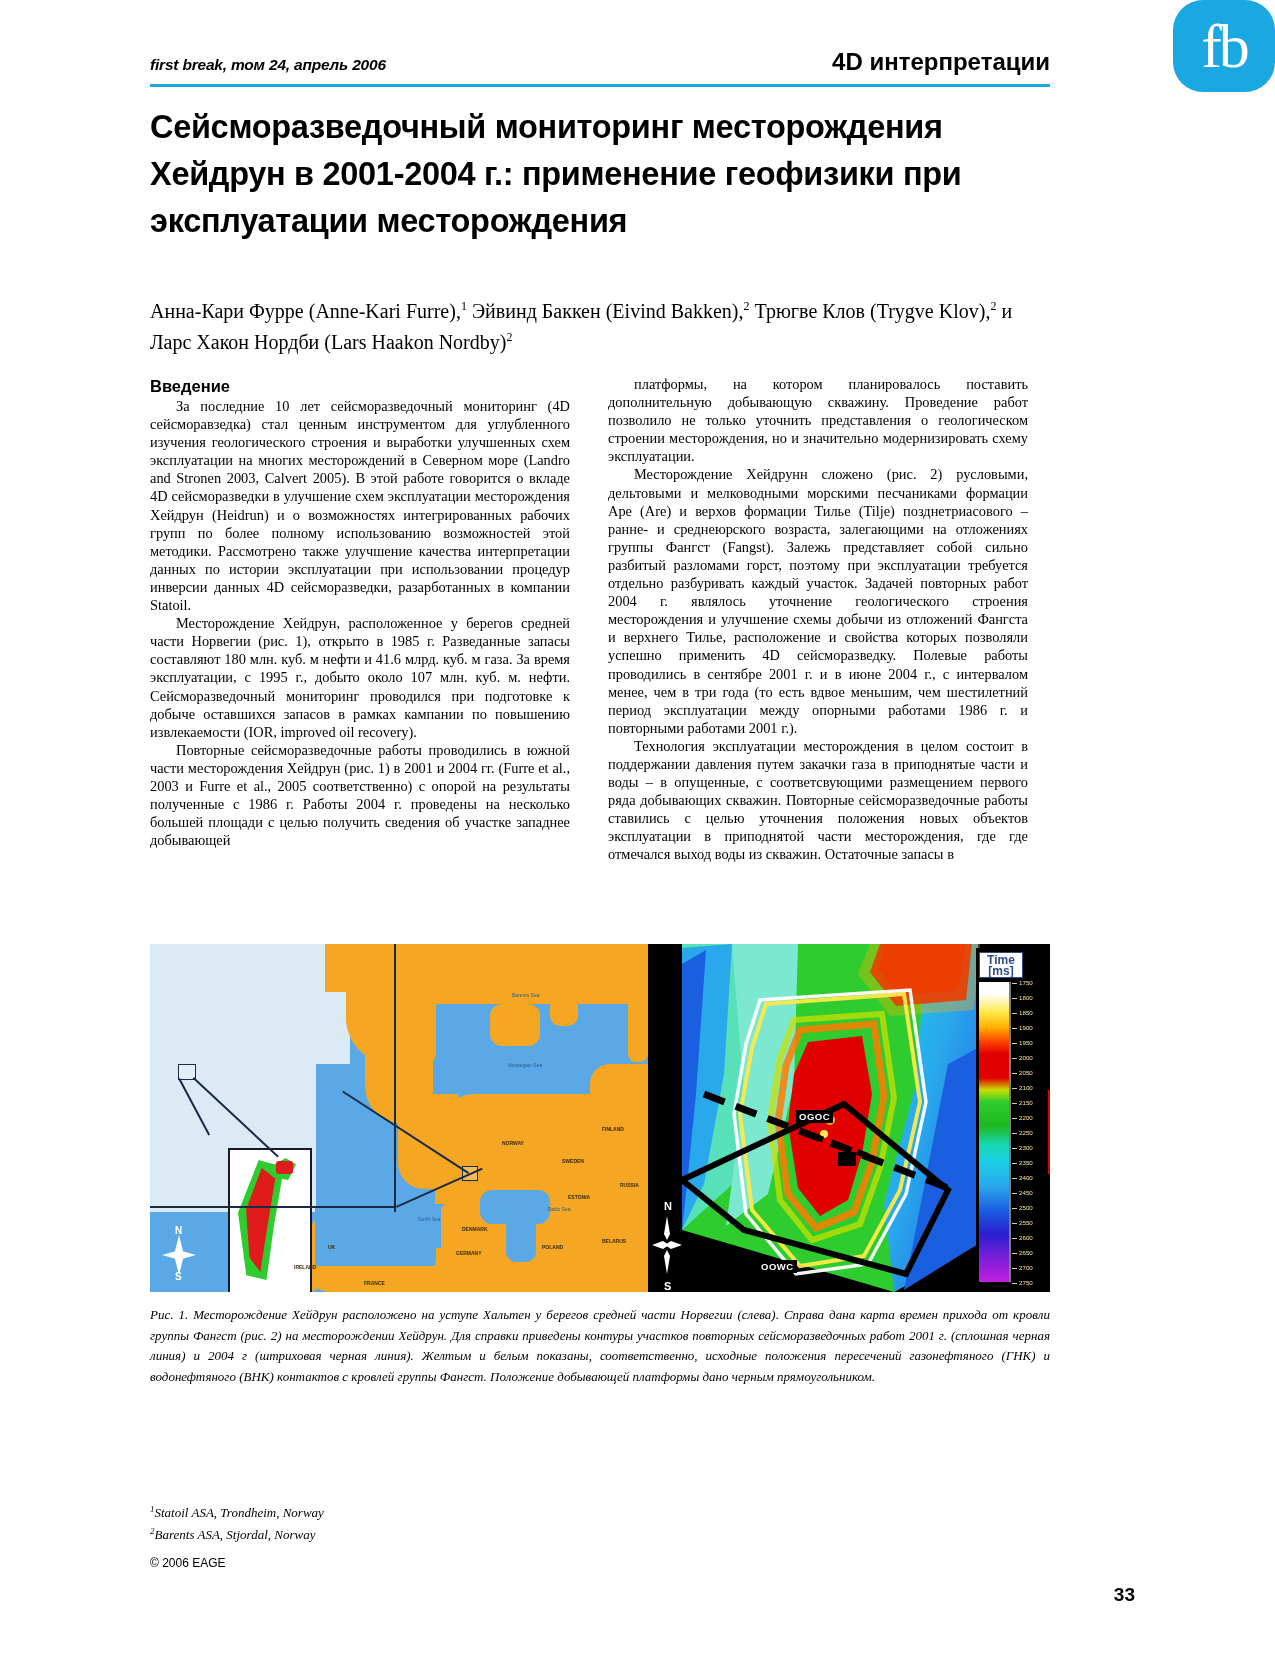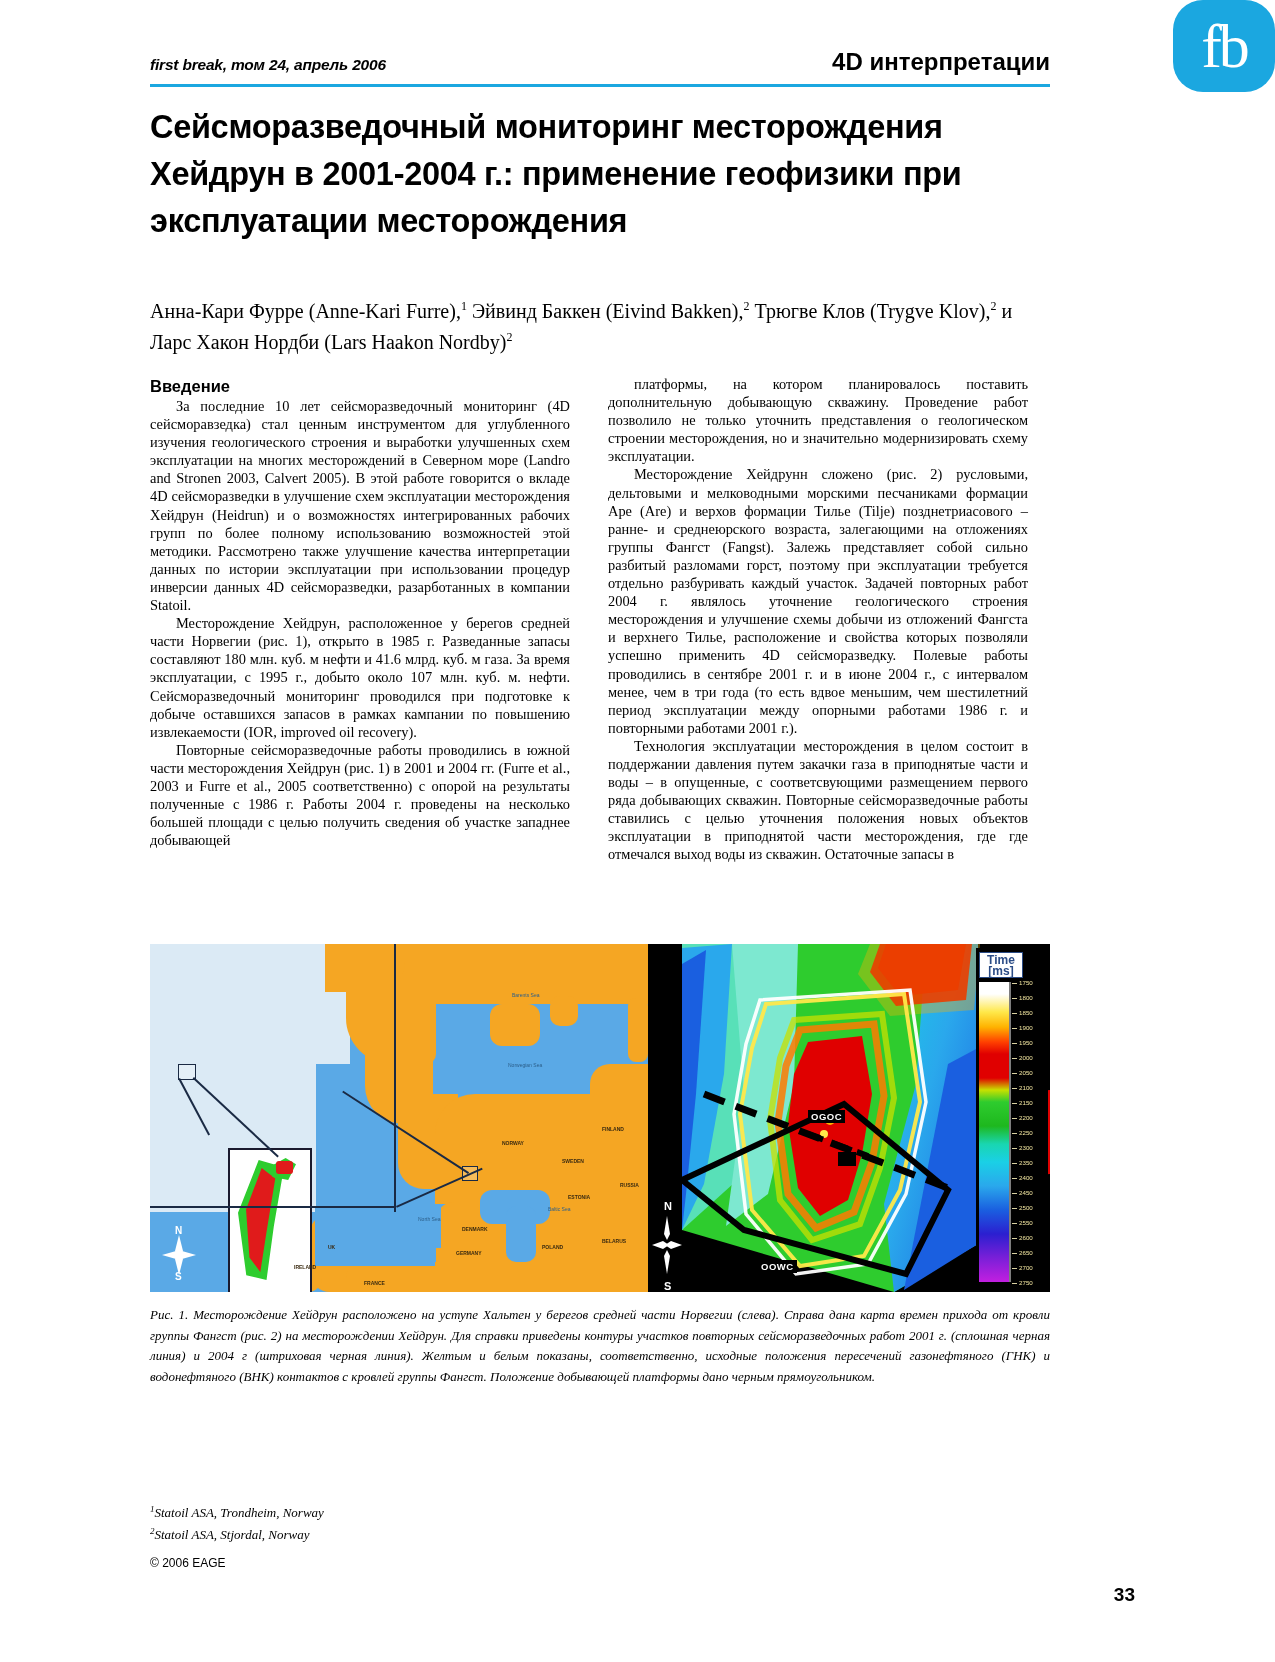--- a/index.html
+++ b/index.html
@@ -524,21 +524,21 @@
         <g>
           <text x="16" y="266" fill="#ffffff" font-family="Liberation Sans, sans-serif" font-size="11" font-weight="bold">N</text>
           <polygon points="19,272 22,290 19,296 16,290" fill="#ffffff"></polygon>
           <polygon points="19,330 22,312 19,306 16,312" fill="#ffffff"></polygon>
           <polygon points="4,301 15,297 21,301 15,305" fill="#ffffff"></polygon>
           <polygon points="34,301 23,297 17,301 23,305" fill="#ffffff"></polygon>
           <text x="16" y="346" fill="#ffffff" font-family="Liberation Sans, sans-serif" font-size="11" font-weight="bold">S</text>
         </g>
       </svg>
 
-      <div class="contact-label" style="left:160px;top:166px;">OGOC</div>
+      <div class="contact-label" style="left:148px;top:166px;">OGOC</div>
       <div class="contact-label" style="left:110px;top:316px;">OOWC</div>
 
       <div class="colorbar-wrap">
         <div class="cb-title">
           <span>Time</span><br>
           <span>[ms]</span>
         </div>
         <div class="cb-bar"></div>
         <div class="cb-ticks" id="cb-ticks">
             <div class="cb-tick" style="top: -3px;"><span class="dash"></span><span>1750</span></div>
@@ -567,20 +567,20 @@
     </div>
   </div>
 
   <div class="caption">Рис. 1. Месторождение Хейдрун расположено на уступе Хальтен у берегов средней части Норвегии (слева). Справа дана карта времен прихода от кровли группы Фангст (рис. 2) на месторождении Хейдрун. Для справки приведены контуры участков повторных сейсморазведочных работ 2001 г. (сплошная черная линия) и 2004 г (штриховая черная линия). Желтым и белым показаны, соответственно, исходные положения пересечений газонефтяного (ГНК) и водонефтяного (ВНК) контактов с кровлей группы Фангст. Положение добывающей платформы дано черным прямоугольником.</div>
 
   <div class="footnotes">
     <div>
       <sup>1</sup><span>Statoil ASA, Trondheim, Norway</span>
     </div>
     <div>
-      <sup>2</sup><span>Statoil ASA, Stjordal, Norway</span>
+      <sup>2</sup><span>Barents ASA, Stjordal, Norway</span>
     </div>
   </div>
 
   <div class="copyright">© 2006 EAGE</div>
   <div class="pagenum">33</div>
 
 </div>
 
 </body></html>

